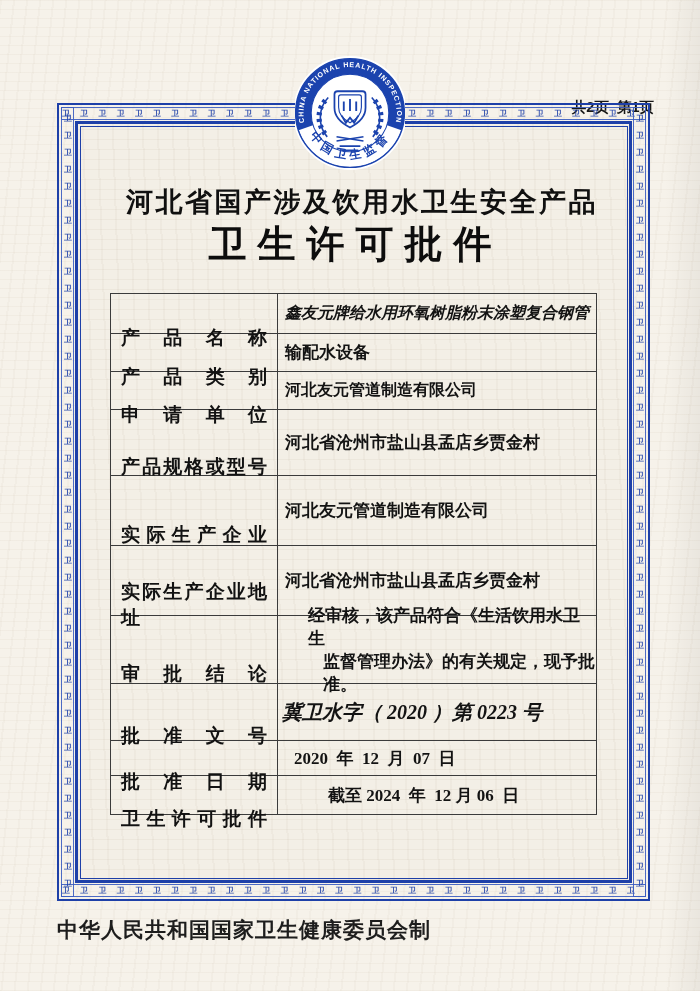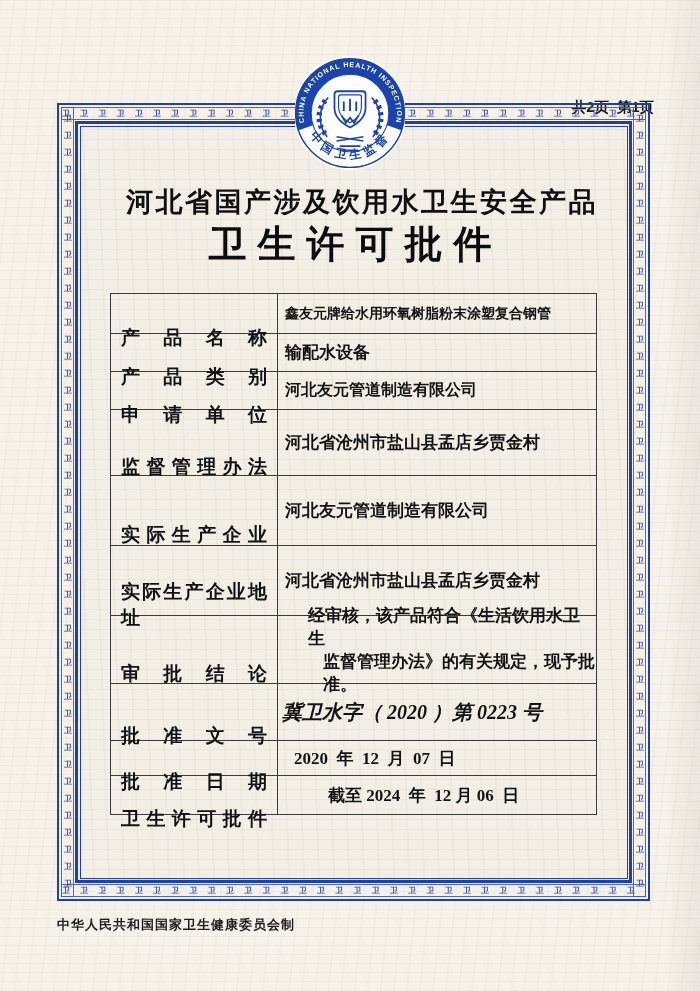--- a/index.html
+++ b/index.html
@@ -64,41 +64,41 @@
     display:flex; align-items:center; padding:0 10px;
   }
   .tlabel span{
     display:block; width:100%; text-align:justify; text-align-last:justify;
     font-family:"Liberation Sans", sans-serif; font-weight:bold; font-size:19px; color:#121212;margin-top:48px;
   }
   .tvalue{
     flex:1; display:flex; flex-direction:column; justify-content:center;
     padding-left:7px; font-weight:600; font-size:17px; color:#131313; box-sizing:border-box;
   }
-  .trow:nth-child(1){height:40px} .trow:nth-child(1) .tvalue{font-size:14px;}
+  .trow:nth-child(1){height:40px} .trow:nth-child(1) .tvalue{font-size:16px;font-style:italic;}
   .trow:nth-child(2){height:38px}
   .trow:nth-child(3){height:38px} .trow:nth-child(3) .tvalue{font-size:16px;}
   .trow:nth-child(4){height:66px}
   .trow:nth-child(5){height:70px}
   .trow:nth-child(6){height:70px}
   .trow:nth-child(7){height:68px}
   .trow:nth-child(8){height:57px}
   .trow:nth-child(8) .tvalue{font-size:20px; line-height:1.55; padding-left:4px;font-style:italic;}
   .vline1{padding-left:23px;} .vline2{padding-left:4px;margin-left:34px;}
   .trow:nth-child(9){height:35px}
   .trow:nth-child(10){height:38px}
   .trow:nth-child(11){height:40px}
   .trow:nth-child(9) .tvalue,.trow:nth-child(10) .tvalue,.trow:nth-child(11) .tvalue{white-space:pre;}
   .trow:nth-child(9) .tvalue{padding-left:16px;}
   .trow:nth-child(10) .tvalue{padding-left:50px;}
   .trow:nth-child(11) .tvalue{padding-left:8px;}
   
   .footer{
     position:absolute; left:57px; top:916px;
-    font-family:"Liberation Sans", sans-serif; font-weight:bold; font-size:13px;
+    font-family:"Liberation Sans", sans-serif; font-weight:bold; font-size:21px;
     letter-spacing:1px; color:#1d1d1d;text-align:center;
   }
 </style>
 </head>
 <body>
 
 <div class="page">
 
   <div class="pagination">共2页  第1页</div>
 
@@ -159,21 +159,21 @@
         <div class="tvalue">输配水设备</div>
       </div>
       <div class="trow">
         <div class="tlabel">
           <span>申请单位</span>
         </div>
         <div class="tvalue">河北友元管道制造有限公司</div>
       </div>
       <div class="trow">
         <div class="tlabel">
-          <span>监督管理办法</span>
+          <span>产品规格或型号</span>
         </div>
         <div class="tvalue">河北省沧州市盐山县孟店乡贾金村</div>
       </div>
       <div class="trow">
         <div class="tlabel">
           <span>实际生产企业</span>
         </div>
         <div class="tvalue">河北友元管道制造有限公司</div>
       </div>
       <div class="trow">

